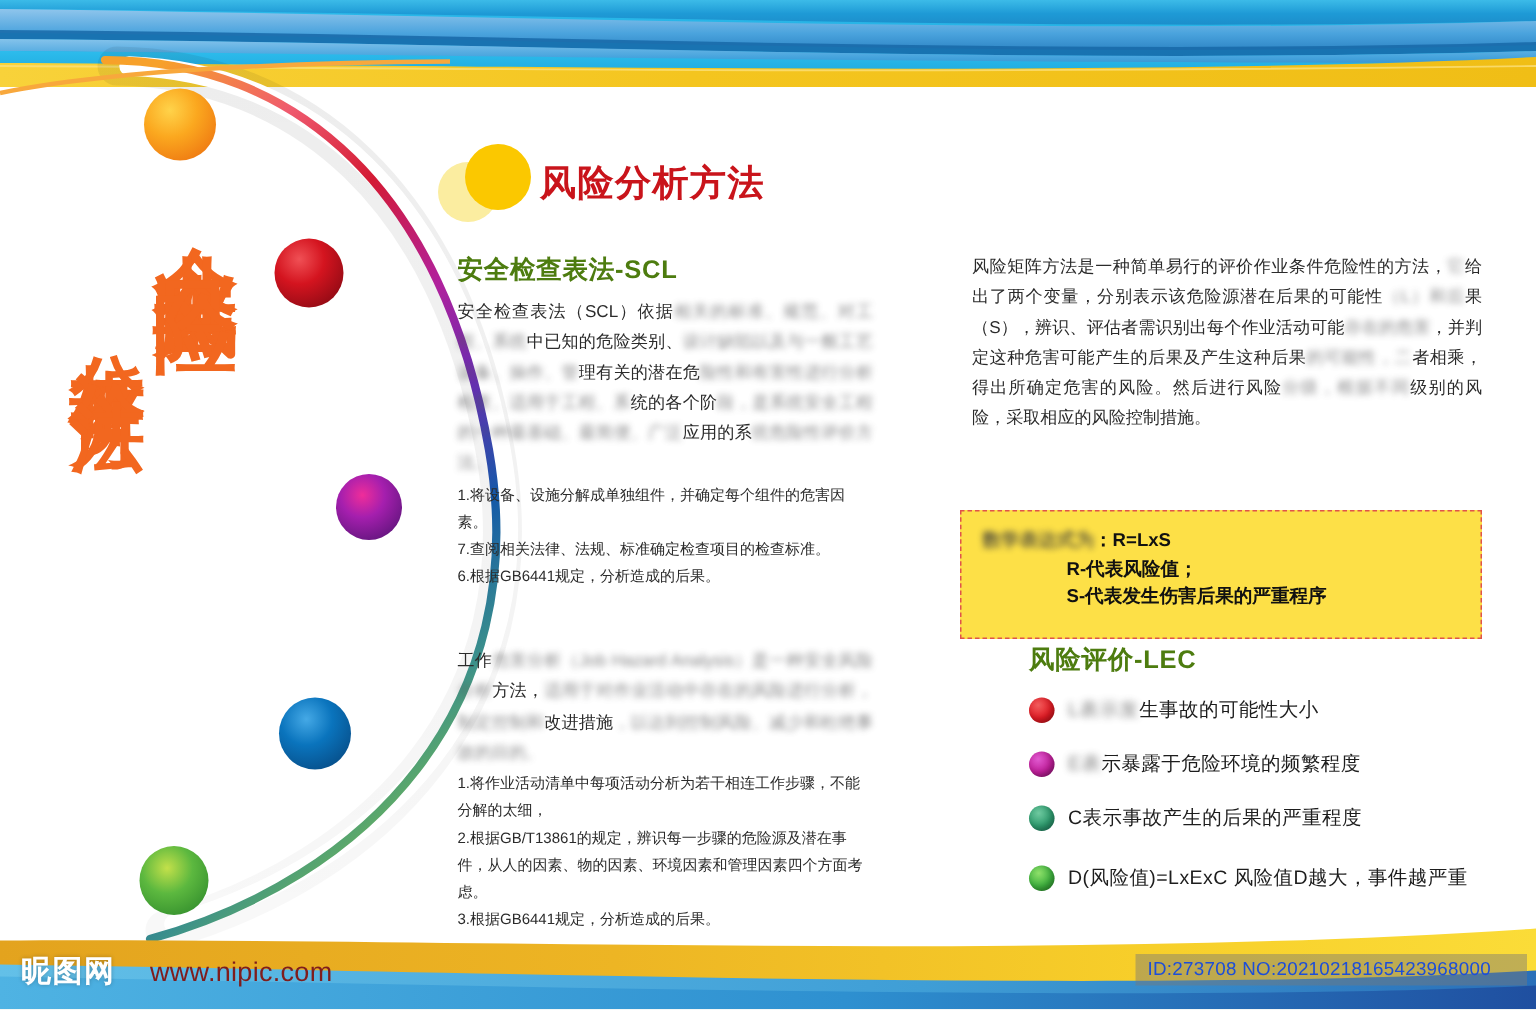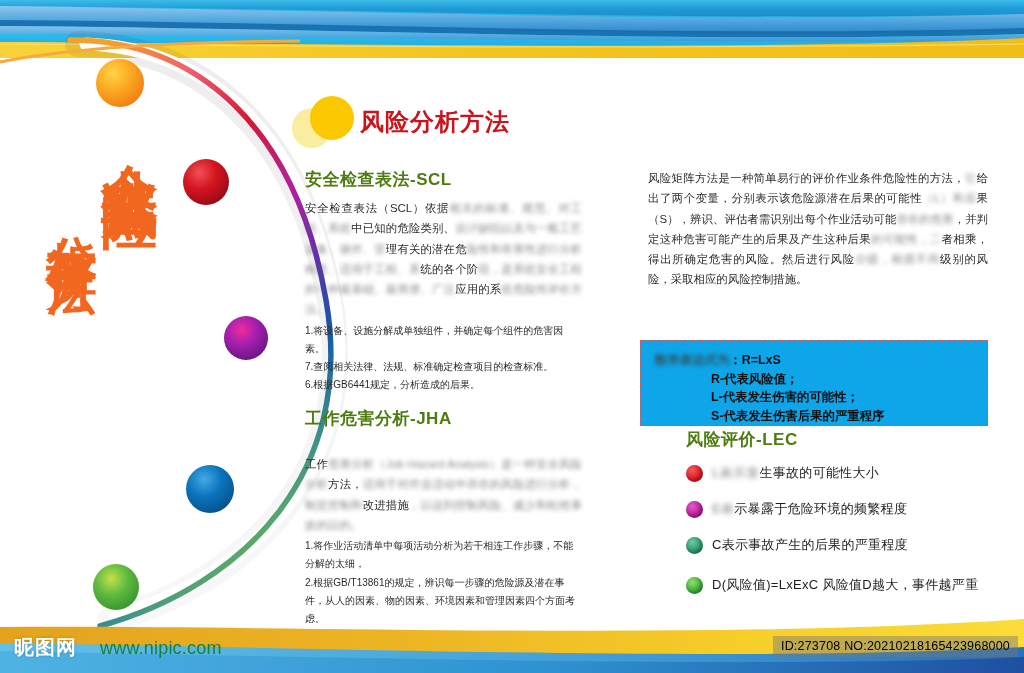--- a/index.html
+++ b/index.html
@@ -66,21 +66,21 @@
     filter:blur(2.2px);
     opacity:.72;
   }
   .list{margin:2px 0 0 0;padding:0;list-style:none;}
   .list li{font-size:10px;color:#2b2b2b;line-height:1.82;}
 
   
   .formula-box{
     position:absolute;
     border:1px dashed #e0524b;
-    background:#0ea5e9;
+    background:#fde047;
     padding:10px 12px 11px 14px;
     box-sizing:border-box;
   }
   .formula-box .fline{
     font-size:12.4px;font-weight:bold;color:#111;line-height:1.5;
     white-space:nowrap;
   }
   .formula-box .fline.indent{padding-left:56px;}
   .formula-box .flabel{filter:blur(2.3px);opacity:.78;color:#3a3a3a;}
 
@@ -97,26 +97,26 @@
   
   .logo{
     position:absolute;left:14px;bottom:12px;
     display:flex;align-items:baseline;gap:23px;
     z-index:9;
   }
   .logo-mark{
     font-size:20px;font-weight:bold;color:#ffffff;letter-spacing:1px;
     text-shadow:0 0 3px rgba(0,0,0,.25);
   }
-  .logo-url{font-size:18px;color:#15803d;letter-spacing:.2px;}
+  .logo-url{font-size:18px;color:#7f1d1d;letter-spacing:.2px;}
   .id-badge{
     position:absolute;right:6px;bottom:16px;z-index:9;
     background:rgba(120,120,120,.45);
-    color:#000000;font-size:12.5px;letter-spacing:.2px;
-    padding:3px 8px 4px 8px;
+    color:#1d4ed8;font-size:12.5px;letter-spacing:.2px;
+    padding:3px 24px 4px 8px;
   }
 </style>
 </head>
 <body>
 
 <div id="poster">
 
   <div class="top-band">
     <svg width="1024" height="58" viewBox="0 0 1024 58" xmlns="http://www.w3.org/2000/svg">
       <defs>
@@ -226,38 +226,36 @@
     <div class="sub-head">安全检查表法-SCL</div>
     <p class="para"><span>安全检查表法（SCL）依据</span><span class="blur">相关的标准、规范、对工程、系统</span><span>中已知的危险类别、</span><span class="blur">设计缺陷以及与一般工艺设备、操作、管</span><span>理有关的潜在危</span><span class="blur">险性和有害性进行分析检查、适用于工程、系</span><span>统的各个阶</span><span class="blur">段，是系统安全工程的一种最基础、最简便、广泛</span><span>应用的系</span><span class="blur">统危险性评价方法。</span></p>
     <ul class="list">
       <li><span>1.将设</span><span class="blur">备、设施分解成单独组件，并确定每个组件的危害因素。</span></li>
       <li><span>7.查阅</span><span class="blur">相关法律、法规、标准确定检查项目的检查标准。</span></li>
       <li><span>6.根</span><span class="blur">据GB6441规定，分析造成的后果。</span></li>
     </ul>
   </div>
 
   <div class="col" style="left:305px;top:407px;width:277px;">
-    <div class="sub-head"><span>工</span><span class="blur">作危害分析-JHA</span></div>
     <p class="para" style="margin-top:24px;"><span>工作</span><span class="blur">危害分析（Job Hazard Analysis）是一种安全风险分析</span><span>方法，</span><span class="blur">适用于对作业活动中存在的风险进行分析，制定控制和</span><span>改进措施</span><span class="blur">，以达到控制风险、减少和杜绝事故的目的。</span></p>
     <ul class="list">
       <li><span>1.将作业活</span><span class="blur">动清单中每项活动分析为若干相连工作步骤，不能分解的太细，</span></li>
       <li><span>2.根据GB/T1386</span><span class="blur">1的规定，辨识每一步骤的危险源及潜在事</span><span>件，从人的因素、物的</span><span class="blur">因素、环境因素和管理因素四个方面</span><span>考虑。</span></li>
       <li><span>3.根据GB6441规定，分析造成的后果。</span></li>
     </ul>
   </div>
 
 
   <div class="col" style="left:648px;top:168px;width:340px;">
     <p class="para"><span>风险矩阵方法是一种简单易行的评价作业条件危险性的方法，</span><span class="blur">它</span><span>给出了两个变量，分别表示该危险源潜在后果的可能性</span><span class="blur">（L）和后</span><span>果（S），辨识、评估者需识别出每个作业活动可能</span><span class="blur">存在的危害</span><span>，并判定这种危害可能产生的后果及产生这种后果</span><span class="blur">的可能性，二</span><span>者相乘，得出所确定危害的风险。然后进行风险</span><span class="blur">分级，根据不同</span><span>级别的风险，采取相应的风险控制措施。</span></p>
   </div>
 
   <div class="formula-box" style="left:640px;top:340px;width:348px;height:86px;">
     <div class="fline"><span class="flabel">数学表达式为</span><span>：R=LxS</span></div>
     <div class="fline indent">R-代表风险值；</div>
-    <div class="fline indent">L-代表发生伤害的可能性；</div>
     <div class="fline indent">S-代表发生伤害后果的严重程序</div>
   </div>
 
   <div class="lec-list" style="left:645px;top:428px;width:360px;margin-left:41px;">
     <div class="sub-head" style="margin-bottom:4px;"><span class="blur">风险评价-</span><span>LEC</span></div>
 
     <div class="lec-item">
       <span class="dot" style="background:radial-gradient(circle at 36% 30%,#f15d5d,#e01b24 55%,#a40d14);"></span>
       <span class="lec-text"><span class="blur">L表示发</span><span>生事故的可能性大小</span></span>
     </div>

